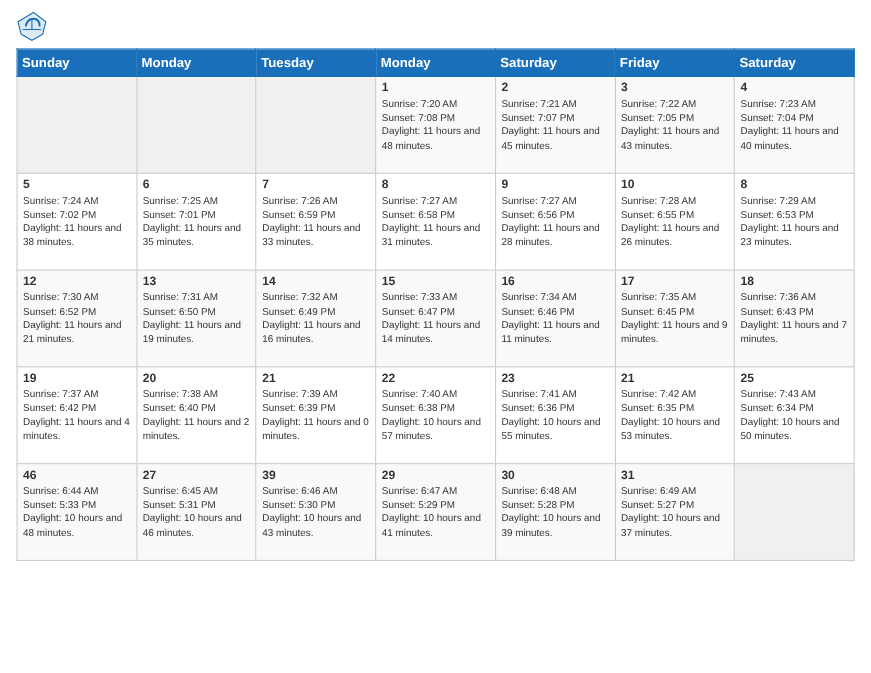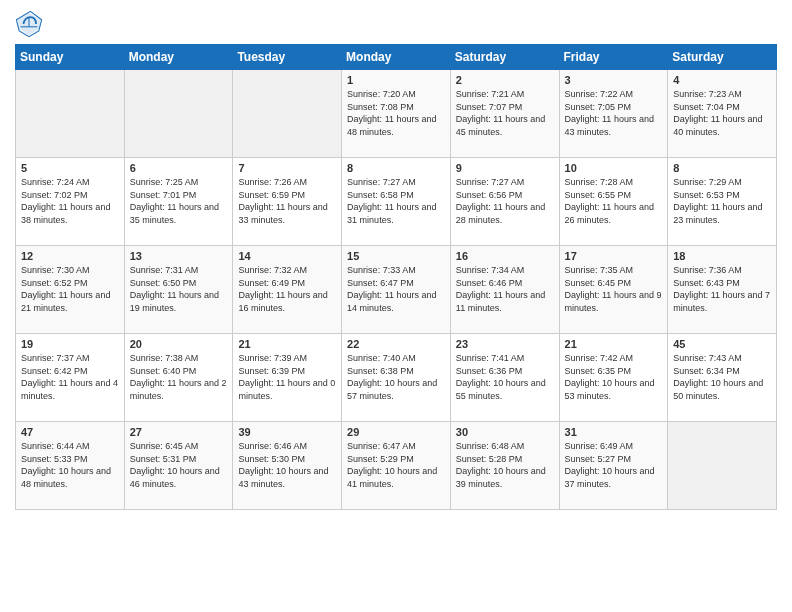--- a/index.html
+++ b/index.html
@@ -240,27 +240,27 @@
           </td>
           <td>
             <span class="day-number">23</span>
             <div class="day-info">Sunrise: 7:41 AM<br>Sunset: 6:36 PM<br>Daylight: 10 hours and 55 minutes.</div>
           </td>
           <td>
             <span class="day-number">21</span>
             <div class="day-info">Sunrise: 7:42 AM<br>Sunset: 6:35 PM<br>Daylight: 10 hours and 53 minutes.</div>
           </td>
           <td>
-            <span class="day-number">45</span>
+            <span class="day-number">25</span>
             <div class="day-info">Sunrise: 7:43 AM<br>Sunset: 6:34 PM<br>Daylight: 10 hours and 50 minutes.</div>
           </td>
         </tr>
         <tr>
           <td>
-            <span class="day-number">47</span>
+            <span class="day-number">46</span>
             <div class="day-info">Sunrise: 6:44 AM<br>Sunset: 5:33 PM<br>Daylight: 10 hours and 48 minutes.</div>
           </td>
           <td>
             <span class="day-number">27</span>
             <div class="day-info">Sunrise: 6:45 AM<br>Sunset: 5:31 PM<br>Daylight: 10 hours and 46 minutes.</div>
           </td>
           <td>
             <span class="day-number">39</span>
             <div class="day-info">Sunrise: 6:46 AM<br>Sunset: 5:30 PM<br>Daylight: 10 hours and 43 minutes.</div>
           </td>

